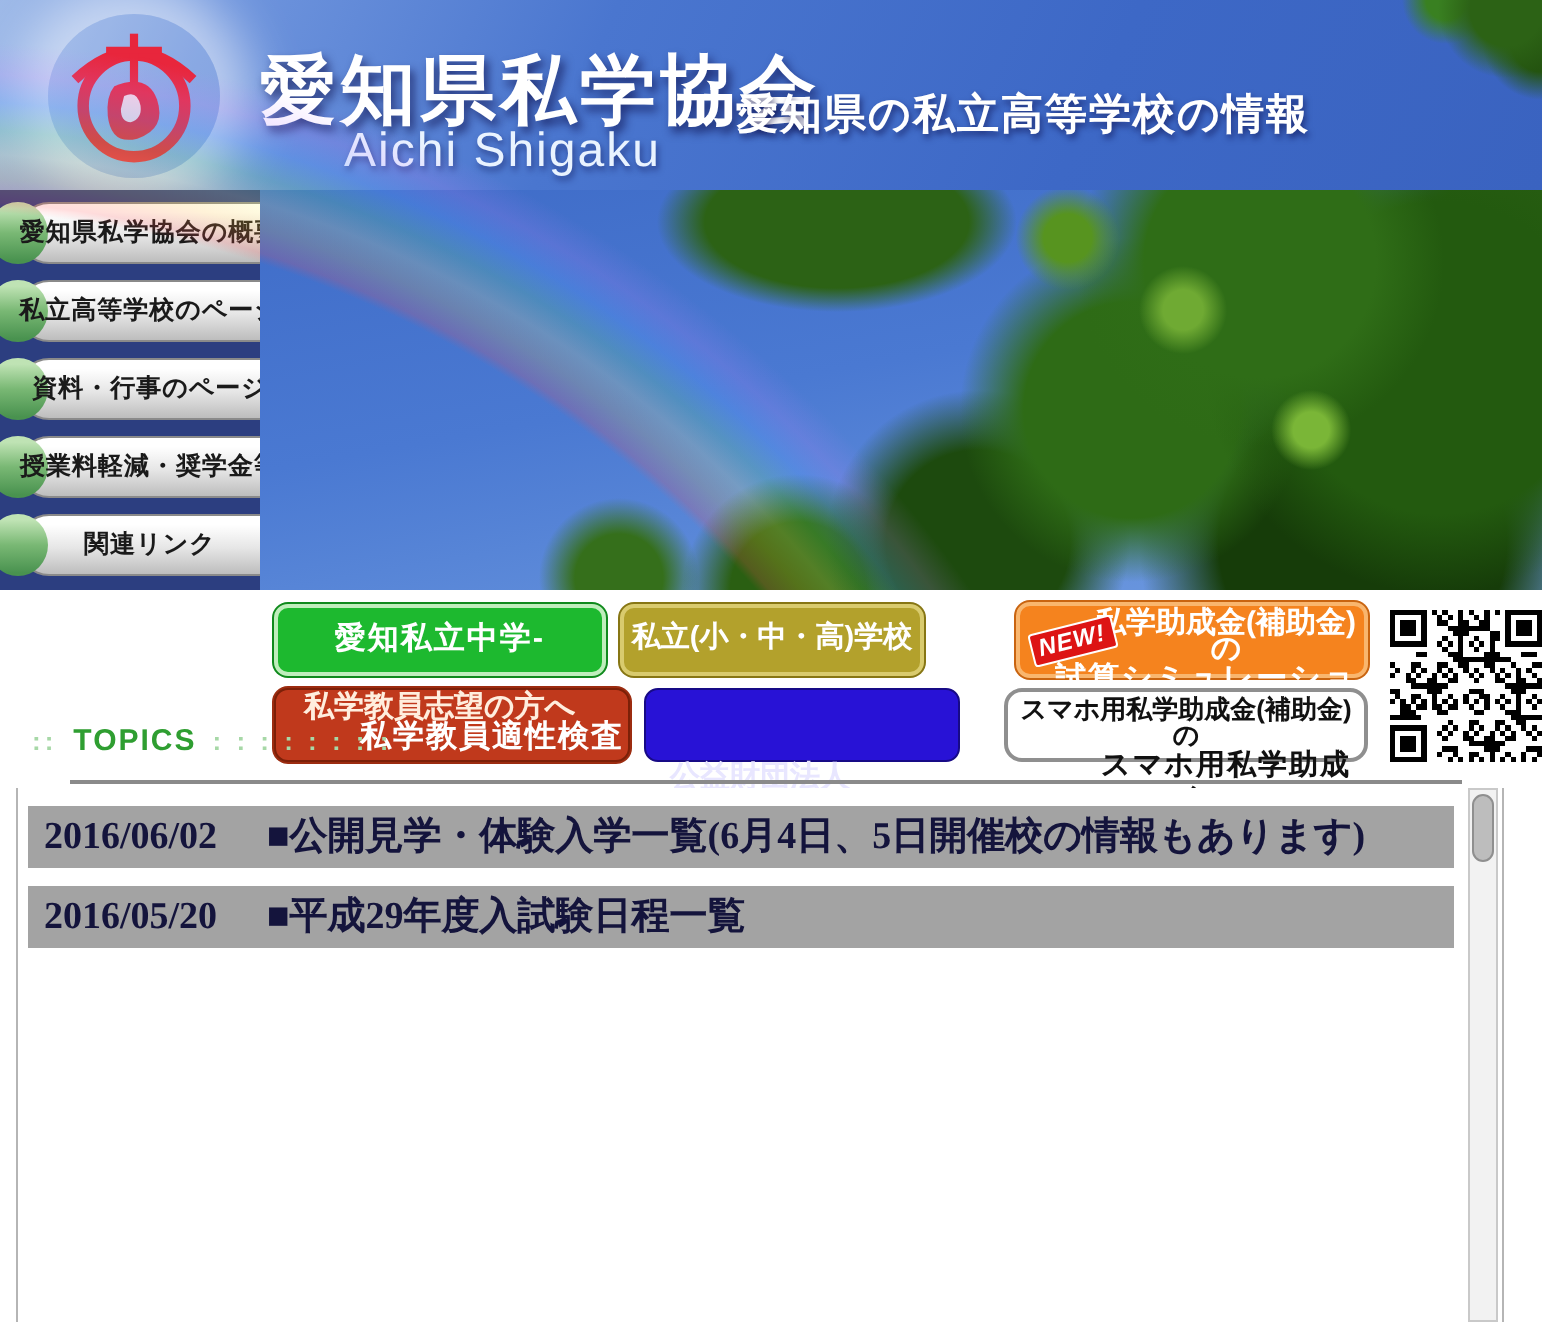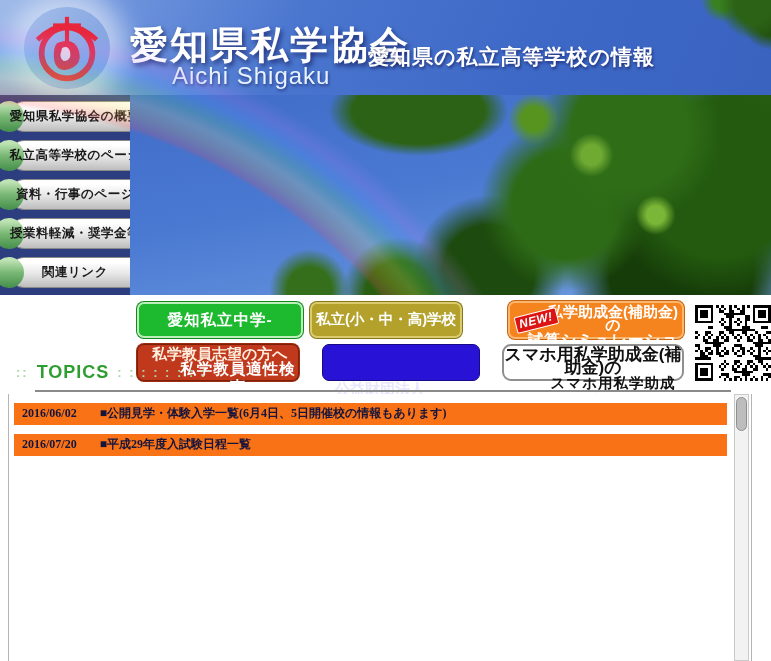--- a/index.html
+++ b/index.html
@@ -70,46 +70,46 @@
   .btn-gold   { left:310px; top:302px; width:152px; height:36px; background:#b3a12c;
                 border:2px solid #d9cb6e; box-shadow:0 0 0 1px #877614;
                 font-size:14.5px; line-height:31px; }
   .btn-orange { left:508px; top:301px; width:176px; height:38px; background:#f5831e;
                 border:2px solid #f9b66e; box-shadow:0 0 0 1px #c96410; padding-top:2px; }
   .btn-orange .l1 { padding-left:34px; }
   .btn-orange .l2 { padding-left:14px; }
   .new-badge { position:absolute; left:5px; top:9px; transform:rotate(-14deg);
                background:#dd1414; color:#fff; font-style:italic; font-weight:bold; font-size:12px;
                padding:0 4px 1px 3px; border:1px solid #fff; border-radius:2px; letter-spacing:0.5px; }
-  .btn-red    { left:137px; top:344px; width:162px; height:37px; background:#c0391c;
+  .btn-red    { left:137px; top:344px; width:178px; height:37px; background:#c0391c;
                 border:1px solid #7c2008; box-shadow:0 0 0 1px #9c2c10; padding-top:2px; }
   .btn-red .l1 { text-align:left; padding-left:14px; color:#ffeede; }
   .btn-blue   { left:322px; top:344px; width:158px; height:37px; background:#2812d6;
                 border:1px solid #170a86; padding-top:2px; }
   .btn-blue .l1 { text-align:left; padding-left:12px; color:#e8e6ff;margin-top:35px; }
   .btn-white  { left:502px; top:344px; width:182px; height:37px; background:#fff; color:#111;
                 border:2px solid #8f8f8f; border-radius:9px; padding-top:2px; }
-  .btn-white .l1 { font-size:17px; }
+  .btn-white .l1 { font-size:13px; }
   .btn-white .l2 { font-size:14.5px; }
 
   .qr { position:absolute; left:695px; top:303px; width:76px; height:80px; background:#fff; cursor:default; }
   .qr svg { width:100%; height:100%; }
 
   
   .topics-row { position:absolute; left:16px; top:362px; display:flex; align-items:center; gap:8px; }
   .dots { color:#a7d8a7; font-weight:bold; font-size:13px; letter-spacing:2px; }
-  .topics-label { color:#2f9e31; font-weight:bold; font-size:18px; letter-spacing:1px; }
+  .topics-label { color:#2f9e31; font-weight:bold; font-size:15px; letter-spacing:1px; }
   .hr-line { position:absolute; left:35px; top:390px; width:696px; height:0; border-top:2px solid #8a8a8a; }
 
   
   .news-box { position:absolute; left:8px; top:394px; width:744px; height:267px;
               border-left:1px solid #b5b5b5; border-right:1px solid #b5b5b5;
               font-family:"Liberation Serif", serif; overflow:hidden; background:#fff; }
-  .news-bar { margin:0 24px 0 5px; background:#f97316; padding:2px 8px 3px 8px;
-              font-size:12px; font-weight:bold; color:#14143c; white-space:nowrap; overflow:hidden; }
+  .news-bar { margin:0 24px 0 5px; background:#a3a3a3; padding:2px 8px 3px 8px;
+              font-size:19px; font-weight:bold; color:#14143c; white-space:nowrap; overflow:hidden; }
   .news-bar .n-title { margin-left:20px; }
   .news-body { margin:6px 32px 12px 10px; font-size:14.5px; line-height:24px; color:#111; }
   .news-link { color:#2c5668; font-weight:bold; text-decoration:underline; cursor:pointer; }
   .mt1 { margin-top:9px; } .mt2 { margin-top:11px; } .mt3 { margin-top:9px; }
   .scrollbar { position:absolute; right:2px; top:0; width:15px; height:267px;
                background:#f2f2f2; border:1px solid #c9c9c9; }
   .scroll-thumb { position:absolute; left:1px; top:2px; width:11px; height:34px;
                   background:#bdbdbd; border:1px solid #8f8f8f; border-radius:6px; cursor:grab; }
 
   
@@ -482,21 +482,21 @@
 
   <div class="news-box">
 
     <div class="news-bar mt1">
       <span>2016/06/02</span>
       <span class="n-title">■公開見学・体験入学一覧(6月4日、5日開催校の情報もあります)</span>
     </div>
 
 
     <div class="news-bar mt3">
-      <span>2016/07/20</span>
+      <span>2016/05/20</span>
       <span class="n-title">■平成29年度入試験日程一覧</span>
     </div>
     <div class="news-body"></div>
 
     <div class="scrollbar">
       <div class="scroll-thumb"></div>
     </div>
   </div>
 
 

